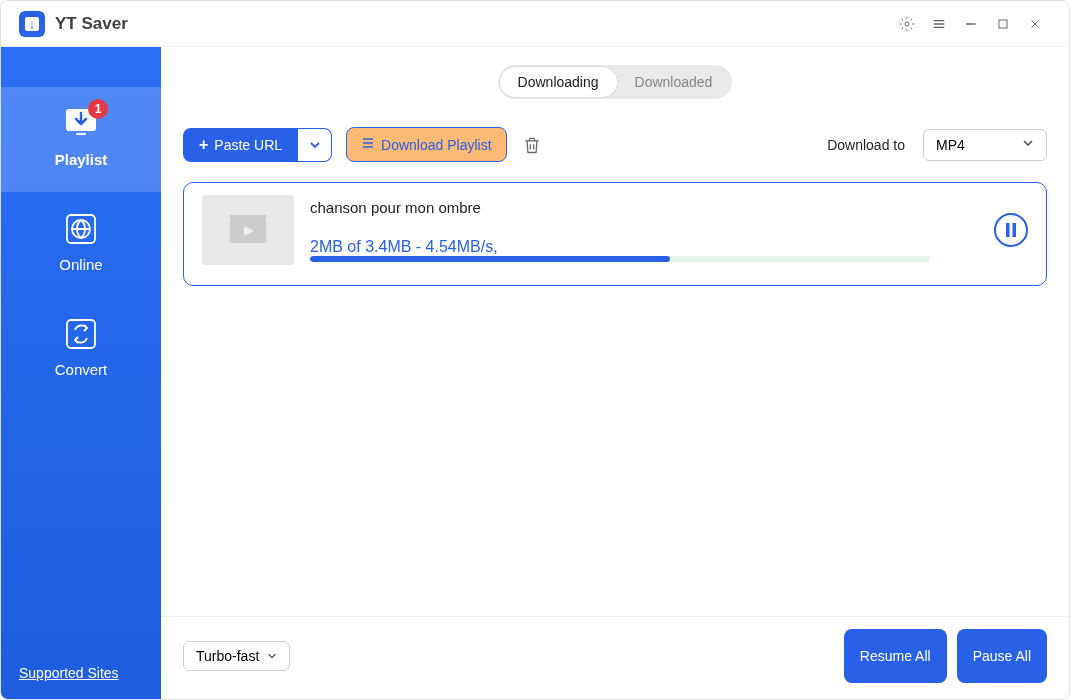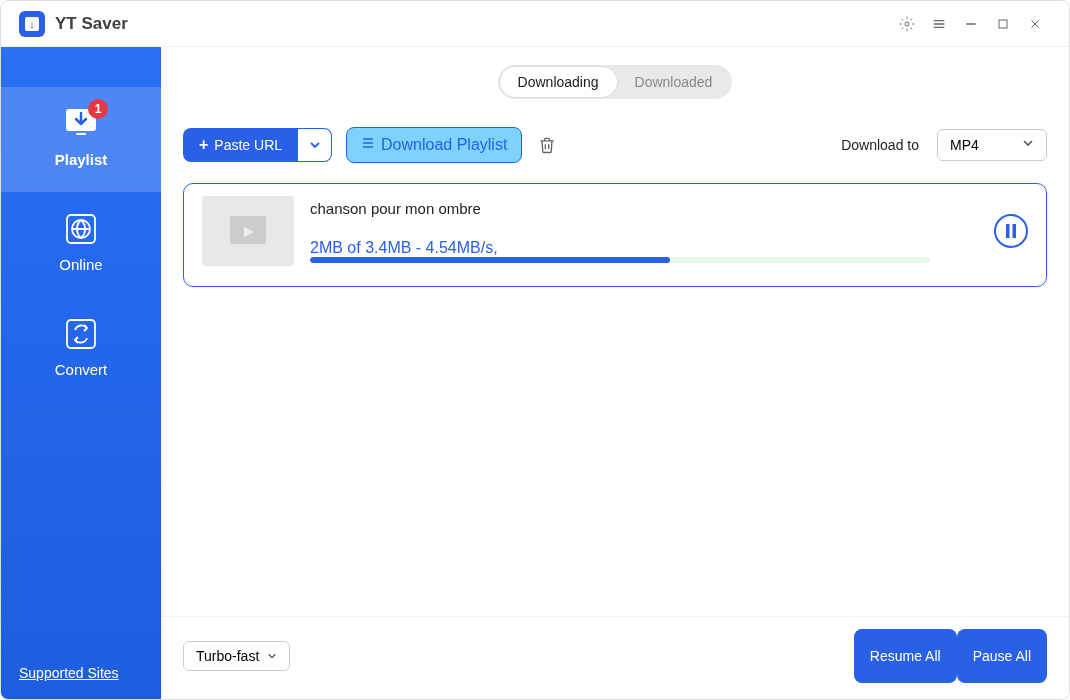--- a/index.html
+++ b/index.html
@@ -37,39 +37,39 @@
     .tabs-row { display: flex; justify-content: center; padding: 18px 3px 8px; }
     .tabs { display: flex; background: #e9e9e9; border-radius: 18px; padding: 2px; }
     .tab { padding: 7px 18px; border-radius: 16px; font-size: 14px; color: #888; cursor: pointer; }
     .tab.active { background: #fff; color: #1a1a1a; font-weight: 500; box-shadow: 0 0 0 1px #ddd; }
 
     
     .toolbar { display: flex; align-items: center; padding: 20px 22px 14px; gap: 14px; }
     .paste-group { display: flex; }
     .paste-btn { background: #2860e8; color: #fff; border: none; padding: 8px 16px; border-radius: 8px 0 0 8px; font-size: 14px; font-weight: 500; display: flex; align-items: center; gap: 6px; cursor: pointer; }
     .paste-dropdown { background: #fff; border: 1px solid #2860e8; border-left: none; border-radius: 0 8px 8px 0; width: 34px; display: flex; align-items: center; justify-content: center; color: #2860e8; cursor: pointer; }
-    .playlist-btn { background: #7dd3fc; border: 1px solid #2860e8; color: #2860e8; padding: 8px 14px; border-radius: 8px; font-size: 16px; display: flex; align-items: center; gap: 6px; cursor: pointer; }
+    .playlist-btn { background: #fdba74; border: 1px solid #2860e8; color: #2860e8; padding: 8px 14px; border-radius: 8px; font-size: 14px; display: flex; align-items: center; gap: 6px; cursor: pointer; }
     .trash-btn { width: 22px; height: 22px; display: flex; align-items: center; justify-content: center; color: #666; cursor: pointer; }
     .toolbar-spacer { flex: 1; }
     .download-to-label { font-size: 14px; color: #222; margin-right: 4px; }
-    .format-select { border: 1px solid #ccc; border-radius: 6px; padding: 7px 12px; font-size: 14px; width: 110px; display: flex; align-items: flex-start; justify-content: space-between; cursor: pointer; background: #fff; }
+    .format-select { border: 1px solid #ccc; border-radius: 6px; padding: 7px 12px; font-size: 14px; width: 124px; display: flex; align-items: flex-start; justify-content: space-between; cursor: pointer; background: #fff; }
 
     
     .content { padding: 6px 22px; flex: 1; }
     .card { border: 1.5px solid #2860e8; border-radius: 10px; padding: 12px 18px 20px; display: flex; gap: 16px; align-items: center; }
     .thumb { width: 92px; height: 70px; background: #e8e8e8; border-radius: 4px; display: flex; align-items: center; justify-content: center; color: #bbb; }
     .card-body { flex: 1; }
     .card-title { font-size: 15px; color: #222; margin-bottom: 22px; }
     .progress-text { font-size: 16px; color: #2860e8; }
     .progress-bar { width: 620px; height: 6px; background: #e8f5ec; border-radius: 3px; overflow: hidden; }
     .progress-fill { height: 100%; background: #2860e8; border-radius: 3px; }
     .pause-circle { width: 34px; height: 34px; border: 2.5px solid #2860e8; border-radius: 50%; display: flex; align-items: center; justify-content: center; color: #2860e8; cursor: pointer; margin-left: 30px; }
 
     
-    .footer { display: flex; align-items: center; padding: 12px 22px 16px; border-top: 1px solid #f0f0f0; }
+    .footer { display: flex; align-items: center; padding: 12px 22px 16px; border-top: 1px solid #f0f0f0; gap: 10px; }
     .speed-select { border: 1px solid #ccc; border-radius: 6px; padding: 6px 12px; font-size: 14px; display: flex; align-items: center; gap: 8px; cursor: pointer; background: #fff; }
     .footer-spacer { flex: 1; }
     .footer-btn { background: #2860e8; color: #fff; border: none; padding: 19px 16px; border-radius: 8px; font-size: 14px; cursor: pointer; }
   </style>
 </head>
 <body>
 
 <div class="app">
 
   <div class="titlebar">

